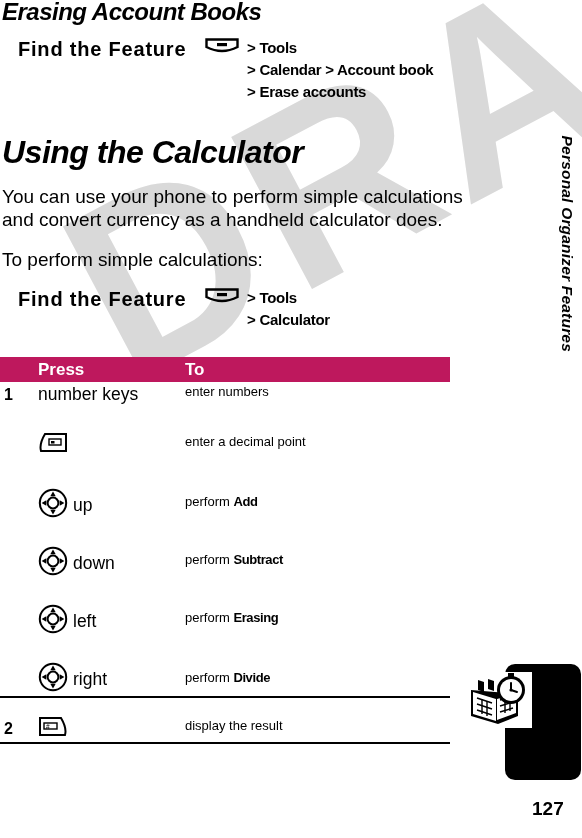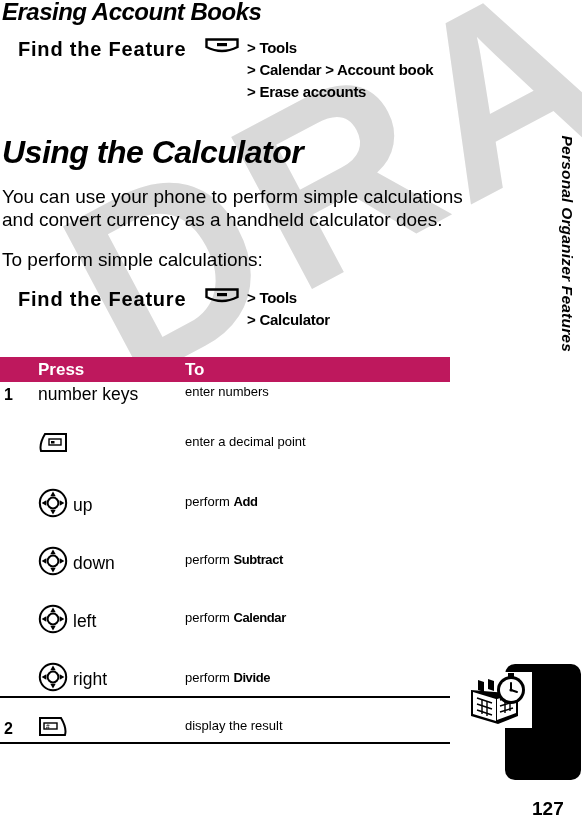--- a/index.html
+++ b/index.html
@@ -379,21 +379,21 @@
             <circle cx="15" cy="15" r="13.2" fill="none" stroke="#000" stroke-width="2"></circle>
             <circle cx="15" cy="15" r="5.4" fill="none" stroke="#000" stroke-width="2"></circle>
             <polygon points="15,3.6 12.3,8.3 17.7,8.3" fill="#000"></polygon>
             <polygon points="15,26.4 12.3,21.7 17.7,21.7" fill="#000"></polygon>
             <polygon points="3.6,15 8.3,12.3 8.3,17.7" fill="#000"></polygon>
             <polygon points="26.4,15 21.7,12.3 21.7,17.7" fill="#000"></polygon>
           </svg>
         </span>
         <span class="press-label">left</span>
       </div>
-      <div class="cell-to" style="top:18px"><span>perform </span><b>Calendar</b></div>
+      <div class="cell-to" style="top:18px"><span>perform </span><b>Erasing</b></div>
     </div>
 
     <div class="tbl-row" style="height:58px">
       <div class="cell-num"></div>
       <div class="cell-press" style="top:12px">
         <span>
           <svg width="30" height="30" viewBox="0 0 30 30" aria-hidden="true">
             <circle cx="15" cy="15" r="13.2" fill="none" stroke="#000" stroke-width="2"></circle>
             <circle cx="15" cy="15" r="5.4" fill="none" stroke="#000" stroke-width="2"></circle>
             <polygon points="15,3.6 12.3,8.3 17.7,8.3" fill="#000"></polygon>

